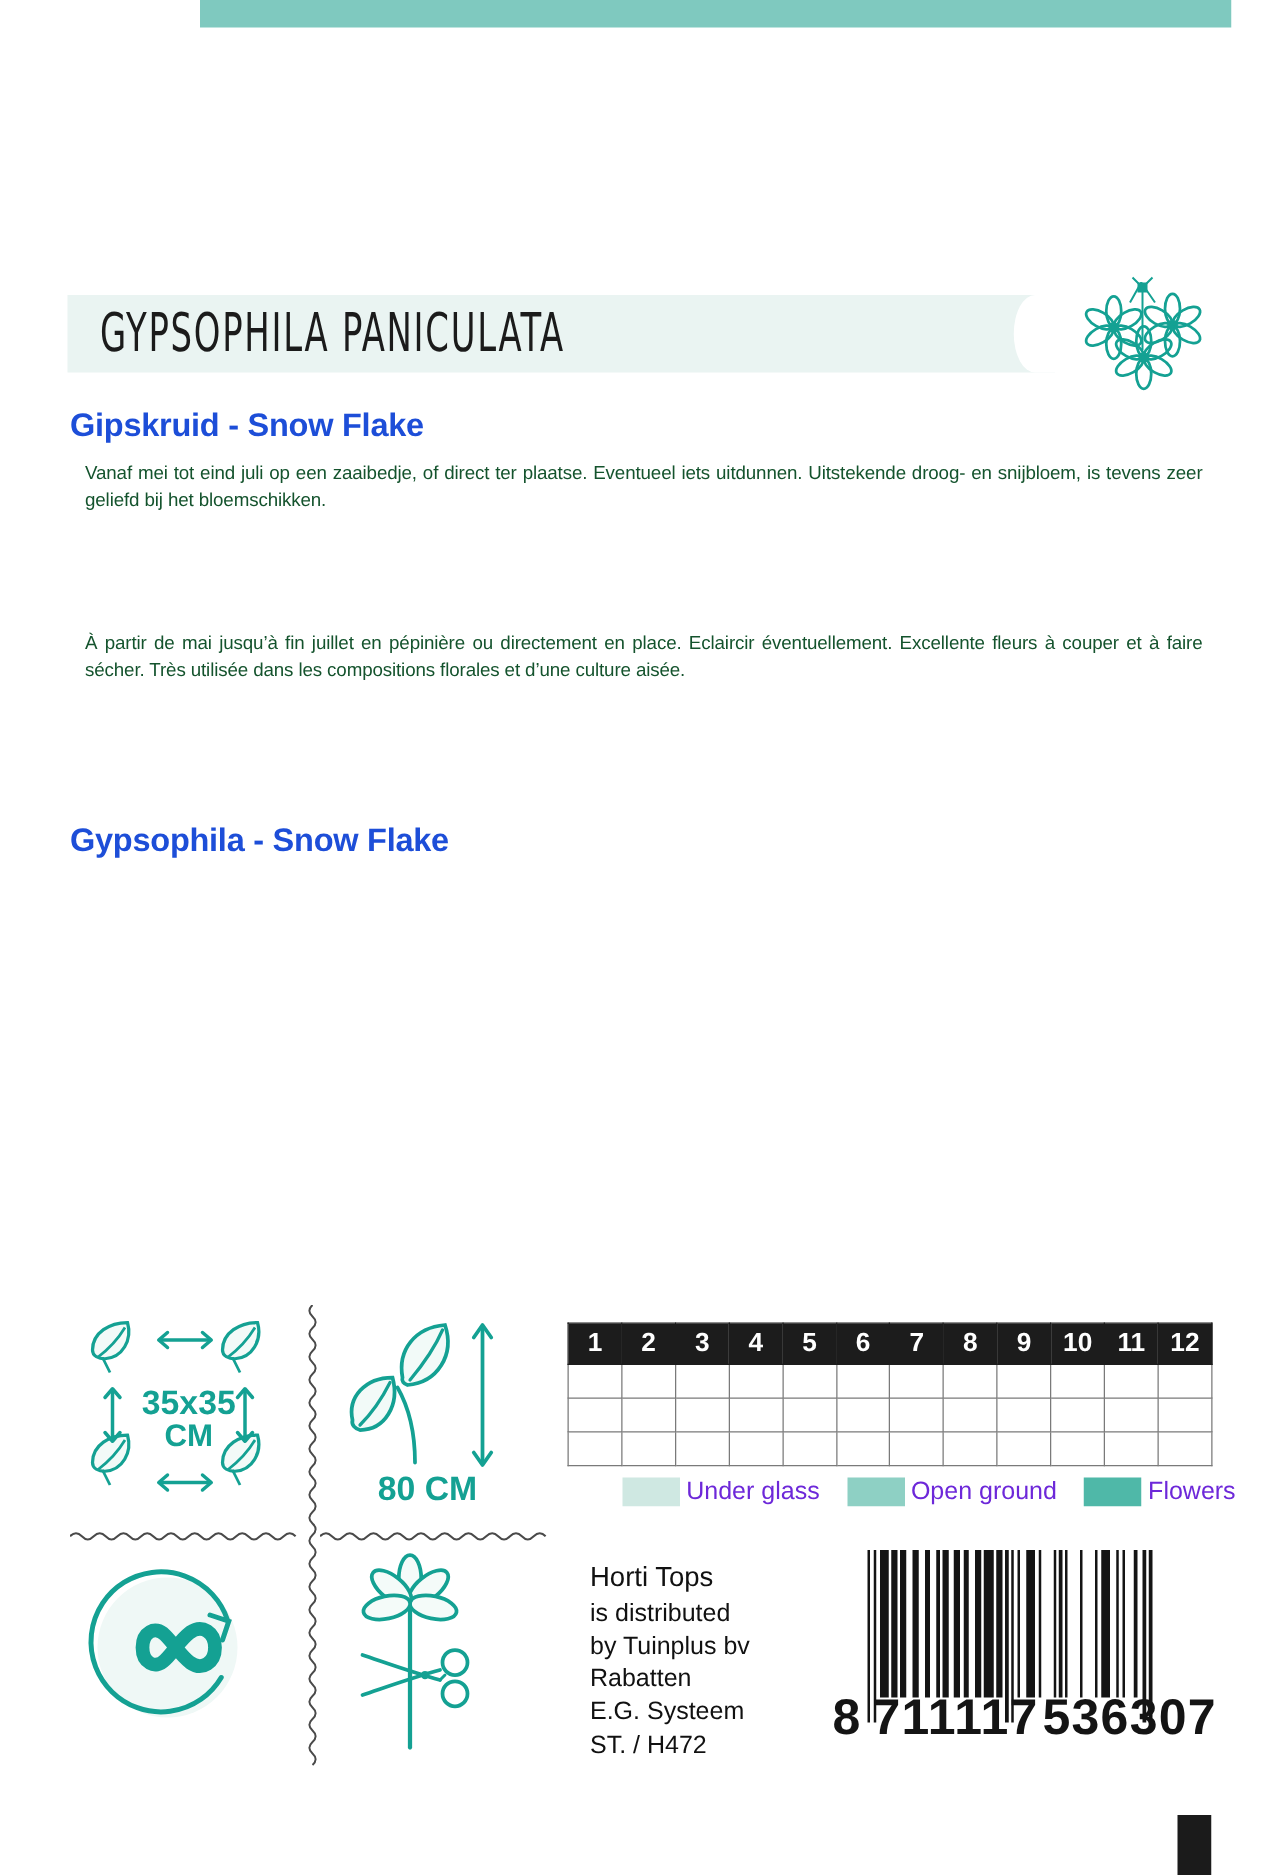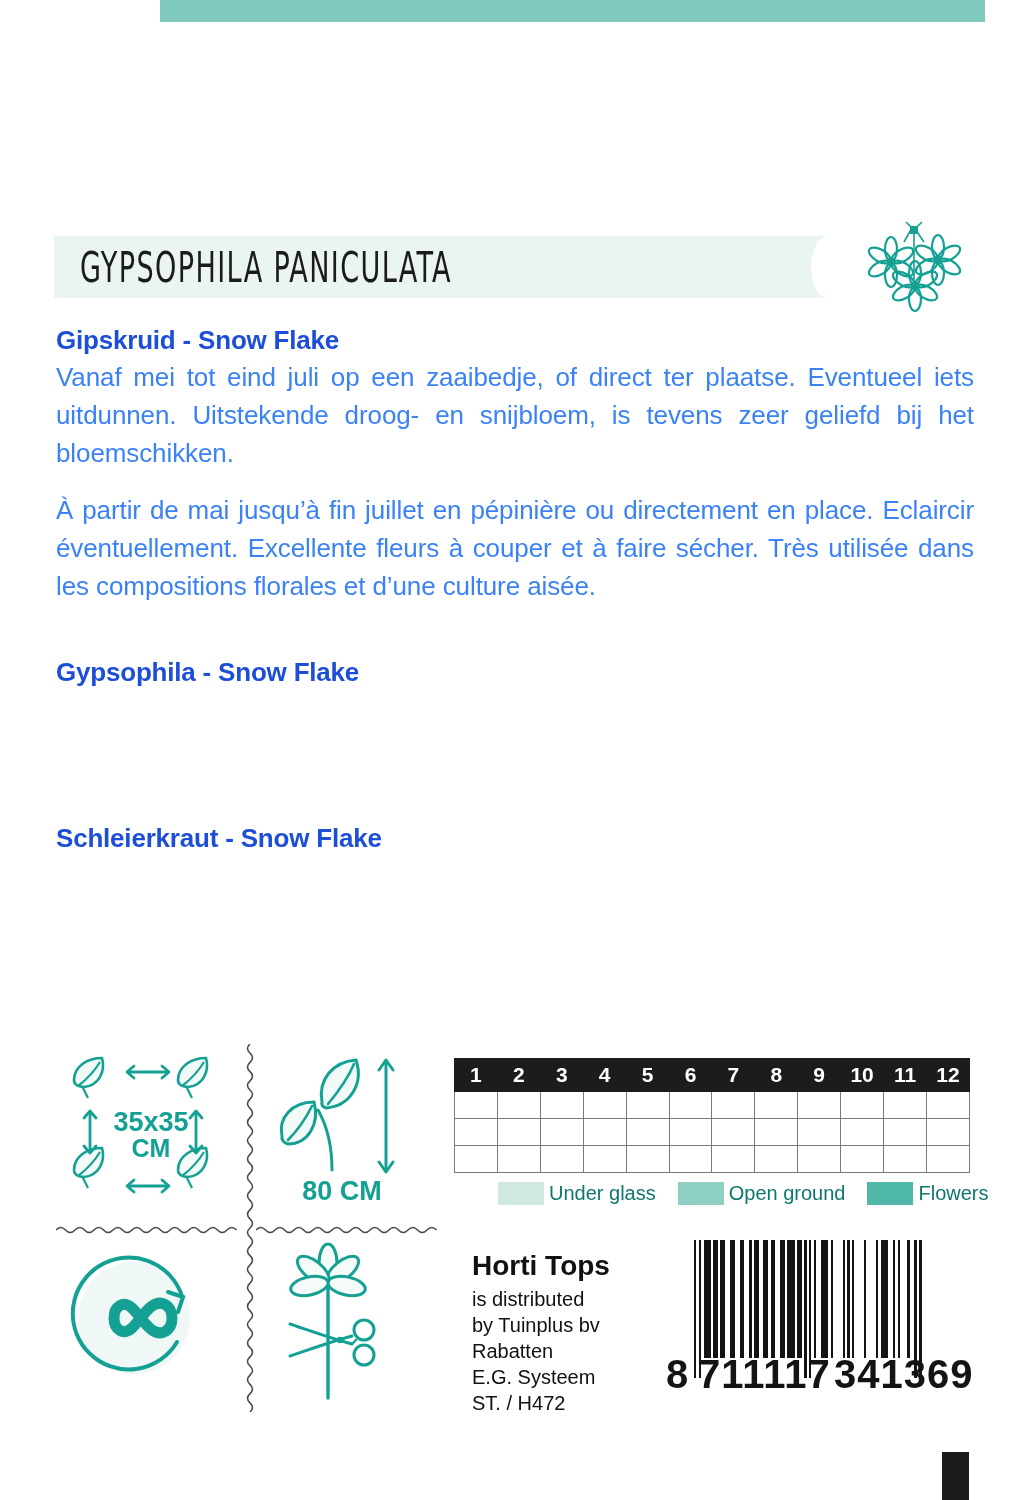--- a/index.html
+++ b/index.html
@@ -82,24 +82,24 @@
   }
   .lang-title {
     font-size: 26px;
     font-weight: bold;
     color: #1d4ed8;
     letter-spacing: -0.2px;
     margin: 0 0 3px 0;
     line-height: 1.15;
   }
   .lang-body {
-    font-size: 26px;
+    font-size: 15px;
     line-height: 1.46;
-    color: #3b82f6;
-    margin: 0;
+    color: #14532d;
+    margin: 12px;
     text-align: justify;
     text-justify: inter-word;
     letter-spacing: -0.1px;
   }
   .lang-body.last-line-left { text-align-last: left; }
 
   #block-nl { top: 326px; }
   #block-fr { top: 492px; }
   #block-en { top: 658px; }
   #block-de { top: 824px; }
@@ -166,21 +166,21 @@
   td.fill-flower { background: #4fb8a8; }
 
   .legend {
     position: absolute;
     left: 398px;
     top: 142px;
     width: 530px;
     display: flex;
     align-items: center;
     font-size: 20px;
-    color: #0f766e;
+    color: #6d28d9;
     padding-left: 44px;
   }
   .legend-item { display: flex; align-items: center; }
   .legend-item + .legend-item { margin-left: 22px; }
   .swatch {
     width: 46px;
     height: 23px;
     display: inline-block;
     margin-right: 5px;
   }
@@ -192,22 +192,22 @@
   .company {
     position: absolute;
     left: 416px;
     top: 208px;
     width: 180px;
     font-size: 20px;
     line-height: 1.31;
     color: #111111;
   }
   .company .name {
-    font-weight: bold;
-    font-size: 28px;
+    font-weight: normal;
+    font-size: 22px;
     display: block;
     margin-bottom: 1px;
   }
   .company .line { display: block; }
 
   
   .barcode-wrap {
     position: absolute;
     left: 610px;
     top: 200px;
@@ -303,21 +303,20 @@
 
   <div class="lang-block" id="block-fr">
     <p class="lang-body last-line-left">À partir de mai jusqu’à fin juillet en pépinière ou directement en place. Eclaircir éventuellement. Excellente fleurs à couper et à faire sécher. Très utilisée dans les compositions florales et d’une culture aisée.</p>
   </div>
 
   <div class="lang-block" id="block-en">
     <h2 class="lang-title">Gypsophila - Snow Flake</h2>
   </div>
 
   <div class="lang-block" id="block-de">
-    <h2 class="lang-title">Schleierkraut - Snow Flake</h2>
   </div>
 
   <div class="info-area">
 
     <div class="icon-grid">
 
       <div class="wave-h" style="left:0px; top:182px;">
         <svg width="190" height="12" viewBox="0 0 190 12" fill="none" stroke="#4a4a4a" stroke-width="1.6">
           <path d="M0 6 q4.8 -5 9.5 0 t9.5 0 t9.5 0 t9.5 0 t9.5 0 t9.5 0 t9.5 0 t9.5 0 t9.5 0 t9.5 0 t9.5 0 t9.5 0 t9.5 0 t9.5 0 t9.5 0 t9.5 0 t9.5 0 t9.5 0 t9.5 0"></path>
         </svg>
@@ -538,19 +537,19 @@
       <span class="line">Rabatten</span>
       <span class="line">E.G. Systeem</span>
       <span class="line">ST. / H472</span>
     </div>
 
     <div class="barcode-wrap">
       <div class="bars" id="barcode-bars"><span class="guard" style="width: 2.4px;"></span><span class="guard" style="width: 2.4px; background: transparent;"></span><span class="guard" style="width: 2.4px;"></span><span style="width: 2.4px; background: transparent;"></span><span style="width: 7.2px;"></span><span style="width: 2.4px; background: transparent;"></span><span style="width: 4.8px;"></span><span style="width: 2.4px; background: transparent;"></span><span style="width: 4.8px;"></span><span style="width: 4.8px; background: transparent;"></span><span style="width: 4.8px;"></span><span style="width: 4.8px; background: transparent;"></span><span style="width: 4.8px;"></span><span style="width: 4.8px; background: transparent;"></span><span style="width: 2.4px;"></span><span style="width: 2.4px; background: transparent;"></span><span style="width: 4.8px;"></span><span style="width: 4.8px; background: transparent;"></span><span style="width: 4.8px;"></span><span style="width: 2.4px; background: transparent;"></span><span style="width: 4.8px;"></span><span style="width: 4.8px; background: transparent;"></span><span style="width: 4.8px;"></span><span style="width: 2.4px; background: transparent;"></span><span style="width: 7.2px;"></span><span style="width: 2.4px; background: transparent;"></span><span style="width: 4.8px;"></span><span class="guard" style="width: 2.4px; background: transparent;"></span><span class="guard" style="width: 2.4px;"></span><span class="guard" style="width: 2.4px; background: transparent;"></span><span class="guard" style="width: 2.4px;"></span><span class="guard" style="width: 2.4px; background: transparent;"></span><span style="width: 2.4px;"></span><span style="width: 4.8px; background: transparent;"></span><span style="width: 7.2px;"></span><span style="width: 2.4px; background: transparent;"></span><span style="width: 2.4px;"></span><span style="width: 9.6px; background: transparent;"></span><span style="width: 2.4px;"></span><span style="width: 2.4px; background: transparent;"></span><span style="width: 2.4px;"></span><span style="width: 2.4px; background: transparent;"></span><span style="width: 2.4px;"></span><span style="width: 9.6px; background: transparent;"></span><span style="width: 2.4px;"></span><span style="width: 9.6px; background: transparent;"></span><span style="width: 2.4px;"></span><span style="width: 2.4px; background: transparent;"></span><span style="width: 7.2px;"></span><span style="width: 4.8px; background: transparent;"></span><span style="width: 2.4px;"></span><span style="width: 2.4px; background: transparent;"></span><span style="width: 2.4px;"></span><span style="width: 7.2px; background: transparent;"></span><span style="width: 2.4px;"></span><span style="width: 4.8px; background: transparent;"></span><span class="guard" style="width: 2.4px;"></span><span class="guard" style="width: 2.4px; background: transparent;"></span><span class="guard" style="width: 2.4px;"></span></div>
       <div class="barcode-digits">
         <span class="bc-first">8</span>
         <span class="bc-left">711117</span>
-        <span class="bc-right">341369</span>
+        <span class="bc-right">536307</span>
       </div>
     </div>
   </div>
 
   <div class="reg-mark"></div>
 </div>
 
 </body></html>

